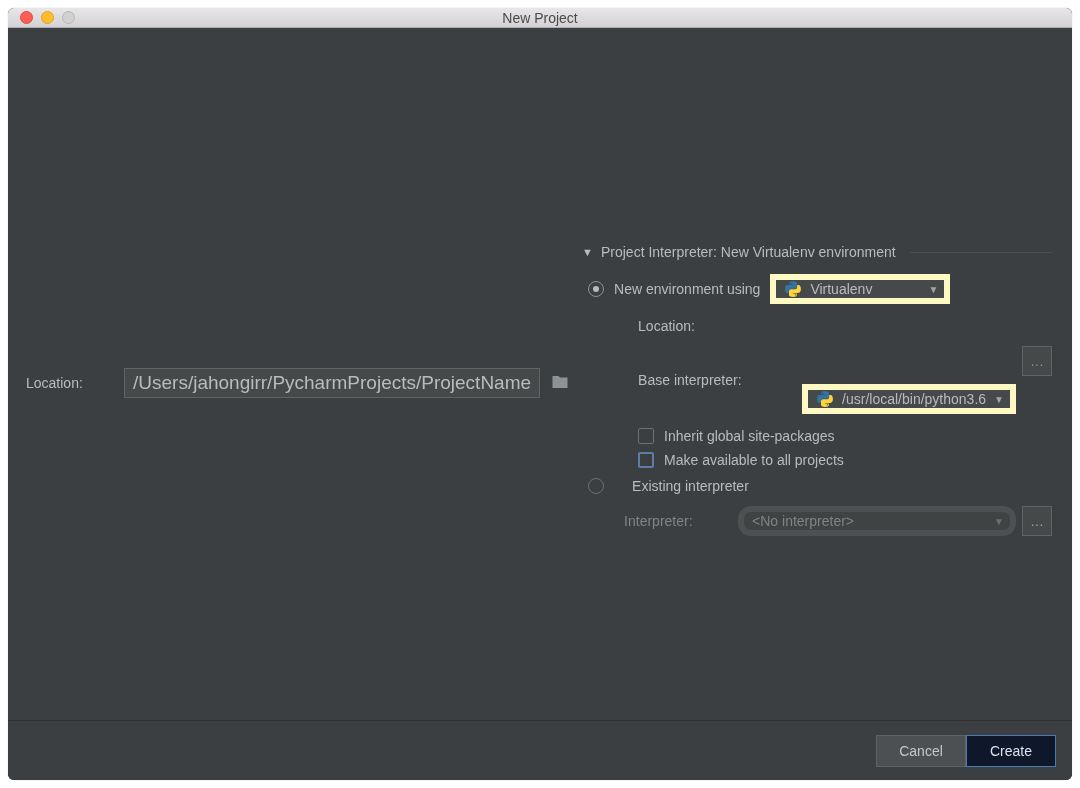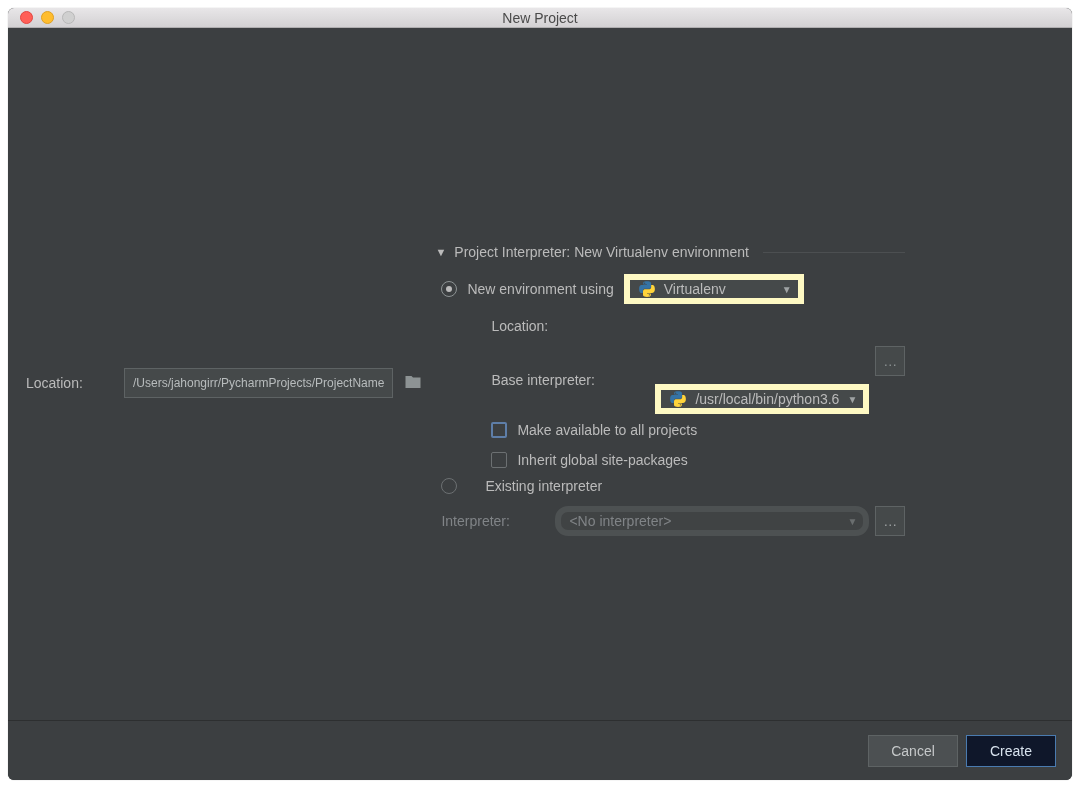--- a/index.html
+++ b/index.html
@@ -74,21 +74,21 @@
     }
     .text-field {
       flex: 1;
       height: 30px;
       background: #45494a;
       border: 1px solid #5e6364;
       color: #b8bcbd;
       padding: 0 8px;
       display: flex;
       align-items: center;
-      font-size: 12px;
+      font-size: 19px;
       min-width: 0;
       overflow: hidden;
       white-space: nowrap;
     }
     .icon-btn {
       width: 30px; height: 30px;
       background: #45494a;
       border: 1px solid #5e6364;
       display: flex;
       align-items: center;
@@ -166,21 +166,21 @@
     .sub-row { display: flex; align-items: center; gap: 14px; }
     .sub-label { min-width: 150px; color: #bbbbbb; }
     .check-row { display: flex; align-items: center; gap: 10px; color: #bbbbbb; }
     .bottom-bar {
       height: 60px;
       border-top: 1px solid #2d2f30;
       background: #3c3f41;
       display: flex;
       align-items: center;
       justify-content: flex-end;
-      gap: 8px;
+      gap: 0;
       padding: 0 16px;
     }
     .btn {
       min-width: 90px;
       height: 32px;
       display: flex;
       align-items: center;
       justify-content: center;
       font-size: 14px;
       cursor: pointer;
@@ -190,21 +190,21 @@
       background: #4c5052;
       border: 1px solid #5e6364;
       color: #c5c8c9;
     }
     .btn.primary {
       background: #0f172a;
       border: 1px solid #4a7bb0;
       color: #d8e3ee;
     }
     .existing-block { margin-top: 10px; }
-    .existing-inner { margin-top: 12px; }
+    .existing-inner { margin-left: 36px; margin-top: 12px; }
   </style>
 </head>
 <body>
 
 <div class="window">
 
   <div class="titlebar">
     <div class="traffic-lights">
       <div class="light red"></div>
       <div class="light yellow"></div>
@@ -271,27 +271,27 @@
                 </span>
                 <span>/usr/local/bin/python3.6</span>
                 <span class="arrow">▼</span>
               </div>
               <div class="icon-btn">
                 <span>…</span>
               </div>
             </div>
           </div>
 
+          <div class="check-row" style="margin-top:2px;">
+            <span class="check"></span>
+            <span>Inherit global site-packages</span>
+          </div>
           <div class="check-row" style="margin-top:-4px;">
             <span class="check focus"></span>
             <span>Make available to all projects</span>
-          </div>
-          <div class="check-row" style="margin-top:2px;">
-            <span class="check"></span>
-            <span>Inherit global site-packages</span>
           </div>
         </div>
 
         <div class="existing-block">
           <div class="row" style="gap:28px;">
             <span class="radio unchecked"></span>
             <span>Existing interpreter</span>
           </div>
           <div class="existing-inner">
             <div class="sub-row">

